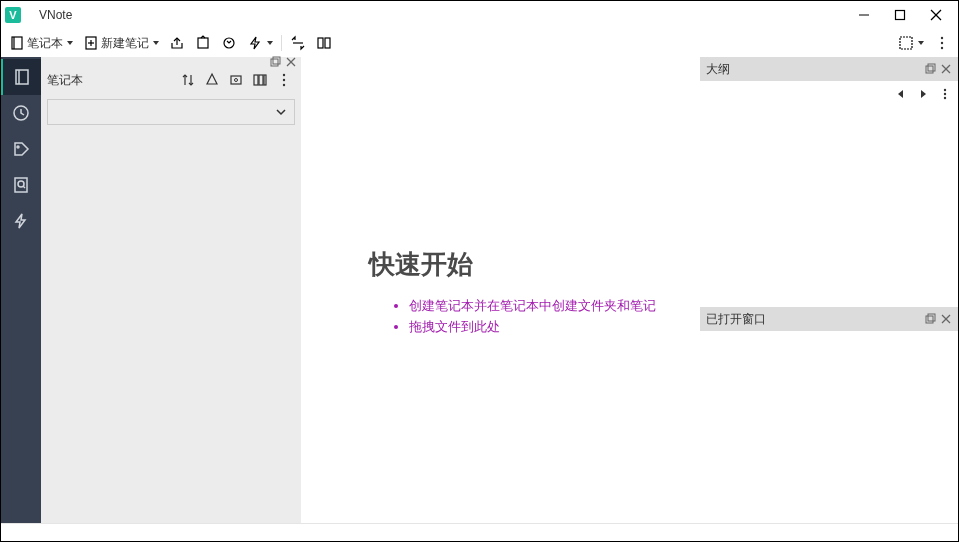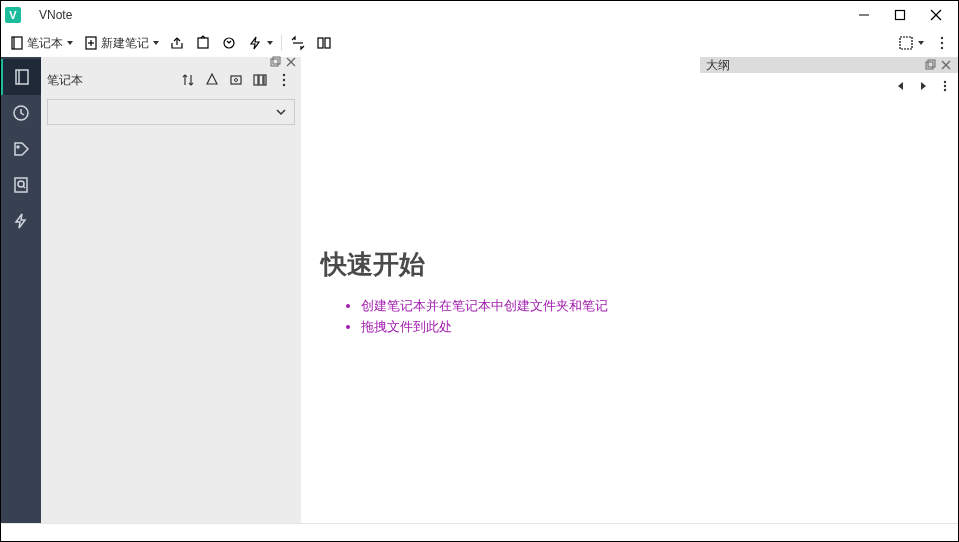--- a/index.html
+++ b/index.html
@@ -30,28 +30,28 @@
     .left-panel { width: 260px; background: #ececec; display: flex; flex-direction: column; }
     .left-panel .panel-close-row { height: 10px; display: flex; justify-content: flex-end; align-items: center; padding-right: 4px; gap: 4px; }
     .left-panel .panel-close-row svg { width: 12px; height: 12px; cursor: pointer; }
     .left-panel .panel-header { height: 26px; display: flex; align-items: center; padding: 0 6px; background: #ececec; gap: 2px; }
     .left-panel .panel-header .label { font-size: 12px; color: #333; flex: 1; }
     .left-panel .panel-header .hbtn { width: 22px; height: 22px; display: flex; align-items: center; justify-content: center; cursor: pointer; }
     .left-panel .panel-header .hbtn svg { width: 16px; height: 16px; }
     .left-panel .combo { margin: 6px; height: 26px; background: #ececec; border: 1px solid #ccc; display: flex; align-items: center; justify-content: flex-end; padding: 0 6px; cursor: pointer; }
     .left-panel .combo svg { width: 14px; height: 14px; }
     
-    .center-panel { flex: 1; background: #fff; display: flex; flex-direction: column; padding: 40px 20px; align-items: flex-start; justify-content: flex-start; }
+    .center-panel { flex: 1; background: #fff; display: flex; flex-direction: column; padding: 40px 28px; align-items: flex-start; justify-content: flex-start; margin-left: 40px; }
     .center-panel .quick-start { margin-top: 150px; }
     .center-panel h1 { font-size: 26px; color: #4a4a4a; font-weight: bold; margin-bottom: 14px; }
     .center-panel ul { list-style: disc; padding-left: 40px; }
     .center-panel li { font-size: 13px; color: #a21caf; line-height: 1.6; }
     
     .right-panel { width: 258px; background: #fff; display: flex; flex-direction: column; }
-    .right-panel .panel-title { height: 16px; background: #dcdcdc; display: flex; align-items: center; padding: 0 6px; font-size: 12px; color: #333; }
+    .right-panel .panel-title { height: 24px; background: #dcdcdc; display: flex; align-items: center; padding: 0 6px; font-size: 12px; color: #333; }
     .right-panel .panel-title .spacer { flex: 1; }
     .right-panel .panel-title svg { width: 12px; height: 12px; cursor: pointer; margin-left: 4px; }
     .right-panel .outline-tools { height: 26px; display: flex; align-items: center; justify-content: flex-end; padding: 0 6px; gap: 8px; }
     .right-panel .outline-tools svg { width: 14px; height: 14px; cursor: pointer; }
     .right-panel .outline-body { flex: 0 0 200px; background: #fff; }
     .right-panel .opened-body { flex: 1; background: #fff; }
     
     .statusbar { height: 18px; background: #fff; border-top: 1px solid #e5e5e5; }
   </style>
 </head>
@@ -270,17 +270,29 @@
       <svg viewBox="0 0 14 14">
           <polygon points="5,3 10,7 5,11" fill="#333"></polygon>
         </svg>
       <svg viewBox="0 0 14 14">
           <circle cx="7" cy="3" r="1.2" fill="#333"></circle>
           <circle cx="7" cy="7" r="1.2" fill="#333"></circle>
           <circle cx="7" cy="11" r="1.2" fill="#333"></circle>
         </svg>
     </div>
     <div class="outline-body"></div>
+    <div class="panel-title">
+      <span>已打开窗口</span>
+      <div class="spacer"></div>
+      <svg viewBox="0 0 12 12">
+          <rect x="2" y="3" width="7" height="7" fill="none" stroke="#666" stroke-width="1"></rect>
+          <rect x="4" y="1" width="7" height="7" fill="none" stroke="#666" stroke-width="1"></rect>
+        </svg>
+      <svg viewBox="0 0 12 12">
+          <line x1="2" y1="2" x2="10" y2="10" stroke="#666" stroke-width="1.2"></line>
+          <line x1="10" y1="2" x2="2" y2="10" stroke="#666" stroke-width="1.2"></line>
+        </svg>
+    </div>
     <div class="opened-body"></div>
   </div>
 </div>
 
 <div class="statusbar"></div>
 
 </body></html>

